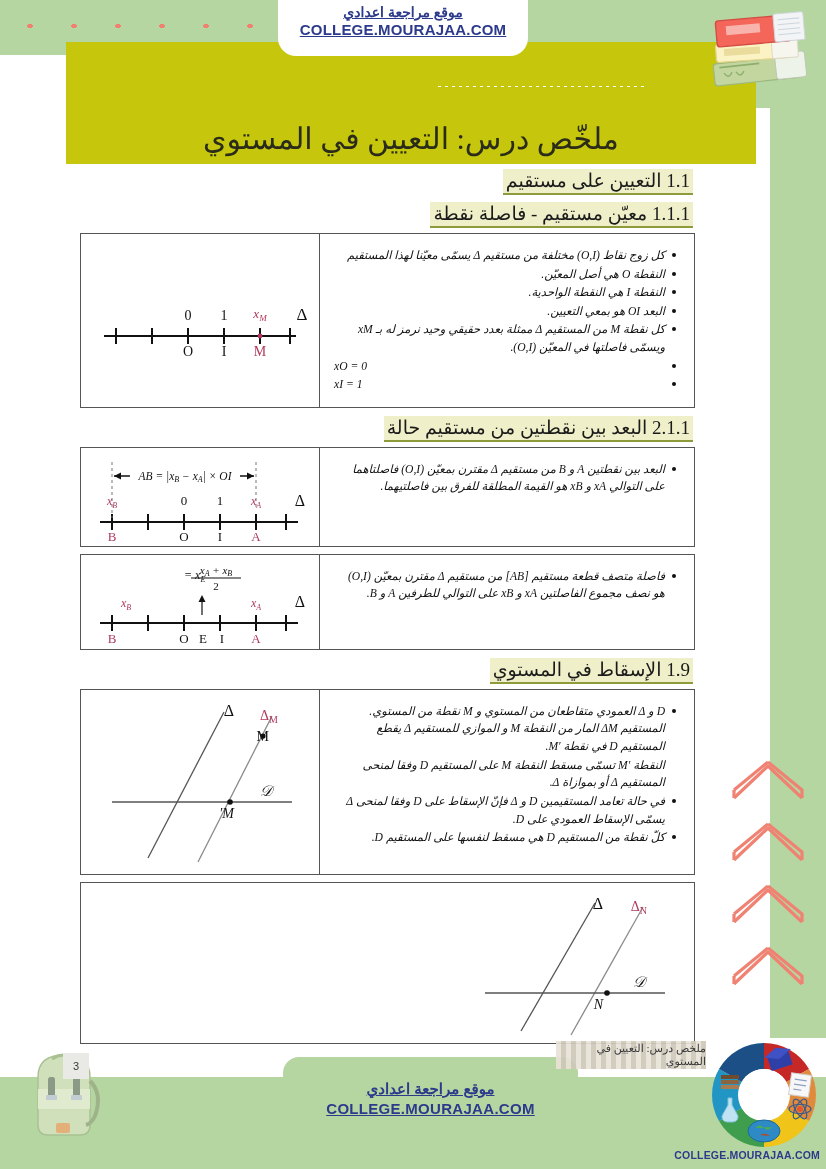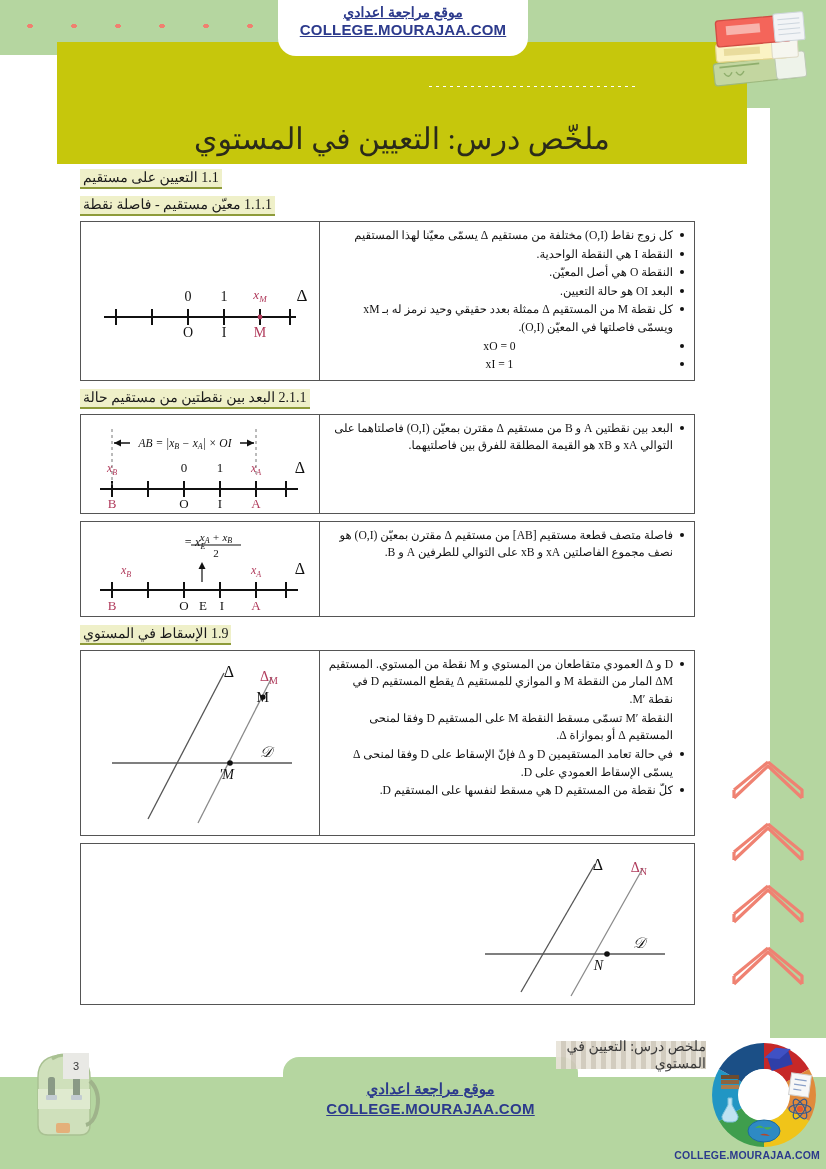--- a/index.html
+++ b/index.html
@@ -33,61 +33,61 @@
   .foot-url{font-size:15px;font-weight:bold;text-decoration:underline;letter-spacing:.3px;display:block;}
 
   
   .hdr-tab{position:absolute;left:278px;top:0;width:250px;height:56px;background:#ffffff;
       border-radius:0 0 18px 18px;z-index:4;}
   .hdr-brand{position:absolute;left:278px;top:4px;width:250px;text-align:center;z-index:5;
       font-family:"Liberation Sans",sans-serif;color:#2c3a8c;}
   .hdr-ar{display:block;font-size:14px;font-weight:bold;text-decoration:underline;}
   .hdr-url{display:block;font-size:15px;font-weight:bold;text-decoration:underline;letter-spacing:.2px;margin-top:1px;}
 
-  .title-bar{position:absolute;left:57px;top:42px;width:690px;height:122px;background:#c6c70c;z-index:2;}
+  .title-bar{position:absolute;left:66px;top:42px;width:690px;height:122px;background:#c6c70c;z-index:2;}
   .title-bar .dotline{position:absolute;left:370px;bottom:76px;width:210px;height:3px;
       background-image:radial-gradient(#ffffff 1px, rgba(0,0,0,0) 1.2px);background-size:7px 3px;}
   .title-txt{position:absolute;left:0;right:0;bottom:8px;text-align:center;
       font-size:30px;color:#2b2b1a;font-family:"Liberation Serif","DejaVu Serif",serif;}
 
   
   .books{position:absolute;right:8px;top:4px;width:130px;height:96px;z-index:6;}
 
   
   .content{position:absolute;left:80px;top:164px;width:615px;}
-  .sec-h{direction:rtl;text-align:left;font-size:14px;color:#1a1a1a;
+  .sec-h{direction:rtl;text-align:right;font-size:19px;color:#1a1a1a;
       padding:1px 2px 2px 0;margin:4px 0 3px 0;}
   .sec-h span.hl{background:#eff0c9;border-bottom:2.5px solid #8e9b3a;padding:0 3px 1px 3px;display:inline-block;}
   .sec-h .num{font-family:"Liberation Serif",serif;}
 
   .row{display:flex;border:1px solid #555;margin-bottom:7px;background:#fff;}
   .cell-txt{flex:1;padding:5px 8px 5px 6px;direction:rtl;text-align:right;border-left:1px solid #555;}
   .cell-fig{width:238px;display:flex;align-items:center;justify-content:center;padding:4px 0;}
-  ul.bl{list-style:none;margin:0;padding:0;}
+  ul.bl{list-style:none;margin:8px;padding:0;font-style:italic;}
   ul.bl>li{position:relative;padding-right:13px;font-size:11.6px;line-height:1.52;color:#111;margin-bottom:1px;}
   ul.bl>li:before{content:"";position:absolute;right:2px;top:6px;width:4px;height:4px;border-radius:50%;background:#111;}
   li.nobul{padding-right:13px;}
   li.nobul:before{display:none;}
-  .ctr{text-align:center;}
+  .ctr{text-align:left;}
 
   
   .chev{position:absolute;right:18px;width:78px;height:44px;z-index:3;}
 
   
   .backpack{position:absolute;left:18px;bottom:22px;width:92px;height:110px;z-index:5;}
   .pagenum{position:absolute;left:63px;bottom:90px;width:26px;height:26px;z-index:6;
       font-family:"Liberation Sans",sans-serif;font-size:11px;color:#3a3a3a;
       display:flex;align-items:center;justify-content:center;background:#e9e9e5;}
   .logo{position:absolute;right:2px;bottom:8px;width:120px;height:132px;z-index:6;}
   .logo-url{position:absolute;right:6px;bottom:8px;width:120px;text-align:center;z-index:7;
       font-family:"Liberation Sans",sans-serif;font-size:10.5px;font-weight:bold;color:#2c3a8c;letter-spacing:.2px;}
   .ribbon{position:absolute;right:120px;bottom:100px;width:150px;height:28px;z-index:5;
       background:repeating-linear-gradient(90deg,#e8e3d8 0 5px,#cfc8ba 5px 10px);
       display:flex;align-items:center;justify-content:center;opacity:.92;}
-  .ribbon span{font-size:14px;color:#2a2a2a;direction:rtl;}
+  .ribbon span{font-size:11px;color:#2a2a2a;direction:rtl;}
 </style>
 </head>
 <body>
 
 <div class="page">
 
   <div class="band-top"></div>
   <div class="dots"></div>
   <div class="band-top-white"></div>
   <div class="band-right"></div>
@@ -135,23 +135,23 @@
 
     <div class="sec-h">
       <span class="hl"><span class="num">1.1.1</span>
       <span>معيّن مستقيم - فاصلة نقطة</span></span>
     </div>
 
     <div class="row">
       <div class="cell-txt">
         <ul class="bl">
           <li>كل زوج نقاط (O,I) مختلفة من مستقيم Δ يسمّى معيّنا لهذا المستقيم</li>
+          <li>النقطة O هي أصل المعيّن.</li>
           <li>النقطة I هي النقطة الواحدية.</li>
-          <li>النقطة O هي أصل المعيّن.</li>
-          <li>البعد OI هو حالة التعيين.</li>
+          <li>البعد OI هو بمعي التعيين.</li>
           <li>كل نقطة M من المستقيم Δ ممثلة بعدد حقيقي وحيد نرمز له بـ xM ويسمّى فاصلتها في المعيّن (O,I).</li>
           <li class="ctr">xO = 0</li>
           <li class="ctr">xI = 1</li>
         </ul>
       </div>
       <div class="cell-fig">
         <svg width="228" height="116" viewBox="0 0 228 116">
           <line x1="18" y1="74" x2="210" y2="74" stroke="#111" stroke-width="2"></line>
           <g stroke="#111" stroke-width="2">
             <line x1="30" y1="66" x2="30" y2="82"></line>

